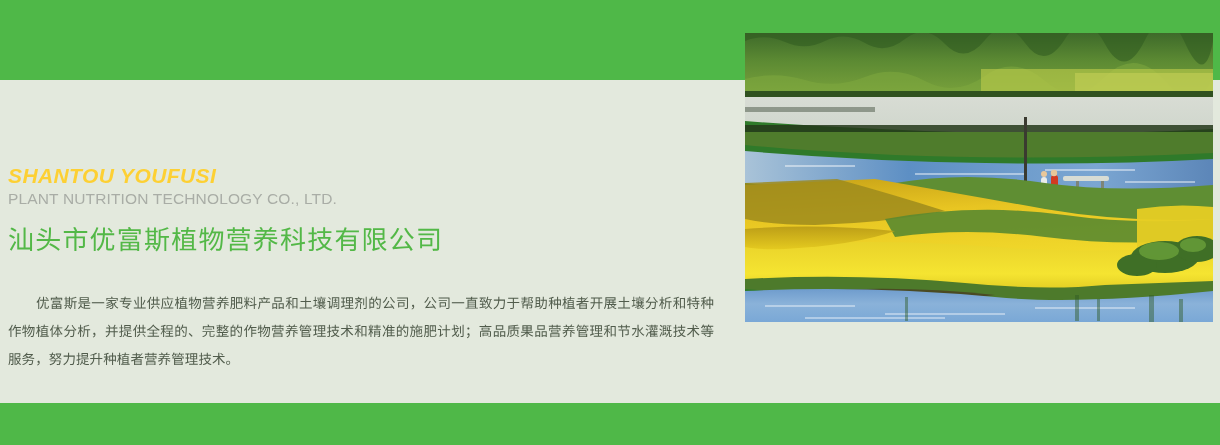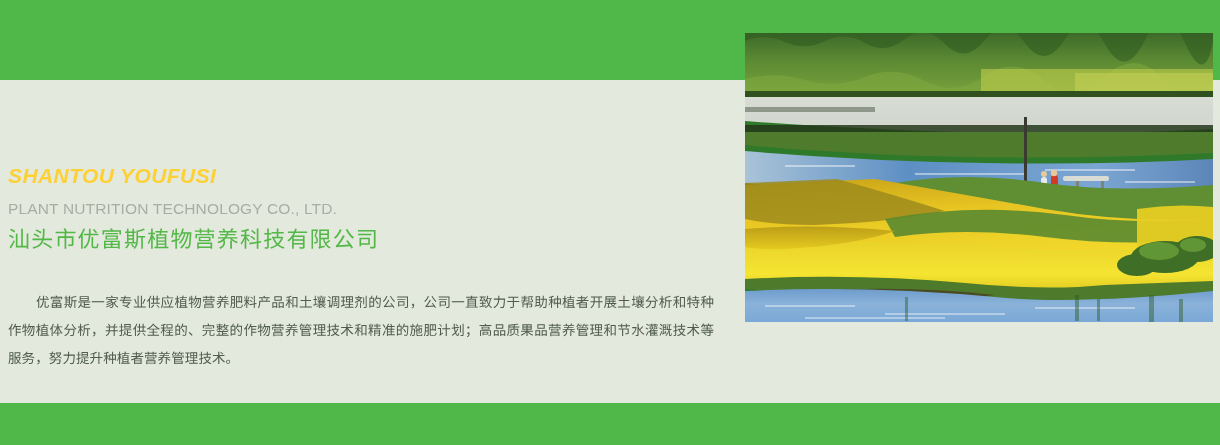--- a/index.html
+++ b/index.html
@@ -63,46 +63,45 @@
     line-height: 1.05;
     white-space: nowrap;
   }
 
   .brand-sub {
     font-size: 15.5px;
     font-weight: normal;
     letter-spacing: 0.15px;
     color: #a9ada6;
     line-height: 1.25;
-    margin-top: 12px;
+    margin-top: 2px;
     white-space: nowrap;
   }
 
   .brand-cn {
-    font-size: 22px;
+    font-size: 26px;
     font-weight: normal;
     letter-spacing: 1.2px;
     color: #53b847;
     line-height: 1.3;
-    margin-top: 8px;
+    margin-top: 16px;
     white-space: nowrap;
   }
 
   .intro {
     position: absolute;
     left: 8px;
     top: 196px;
     width: 706px;
     font-size: 13.5px;
     color: #515c4c;
     line-height: 28px;
     text-align: justify;
     text-indent: 28px;
     letter-spacing: 0.1px;
-    font-family: Liberation Mono, monospace;
   }
 
   
   .photo {
     position: absolute;
     left: 745px;
     top: 33px;
     width: 468px;
     height: 289px;
     overflow: hidden;

